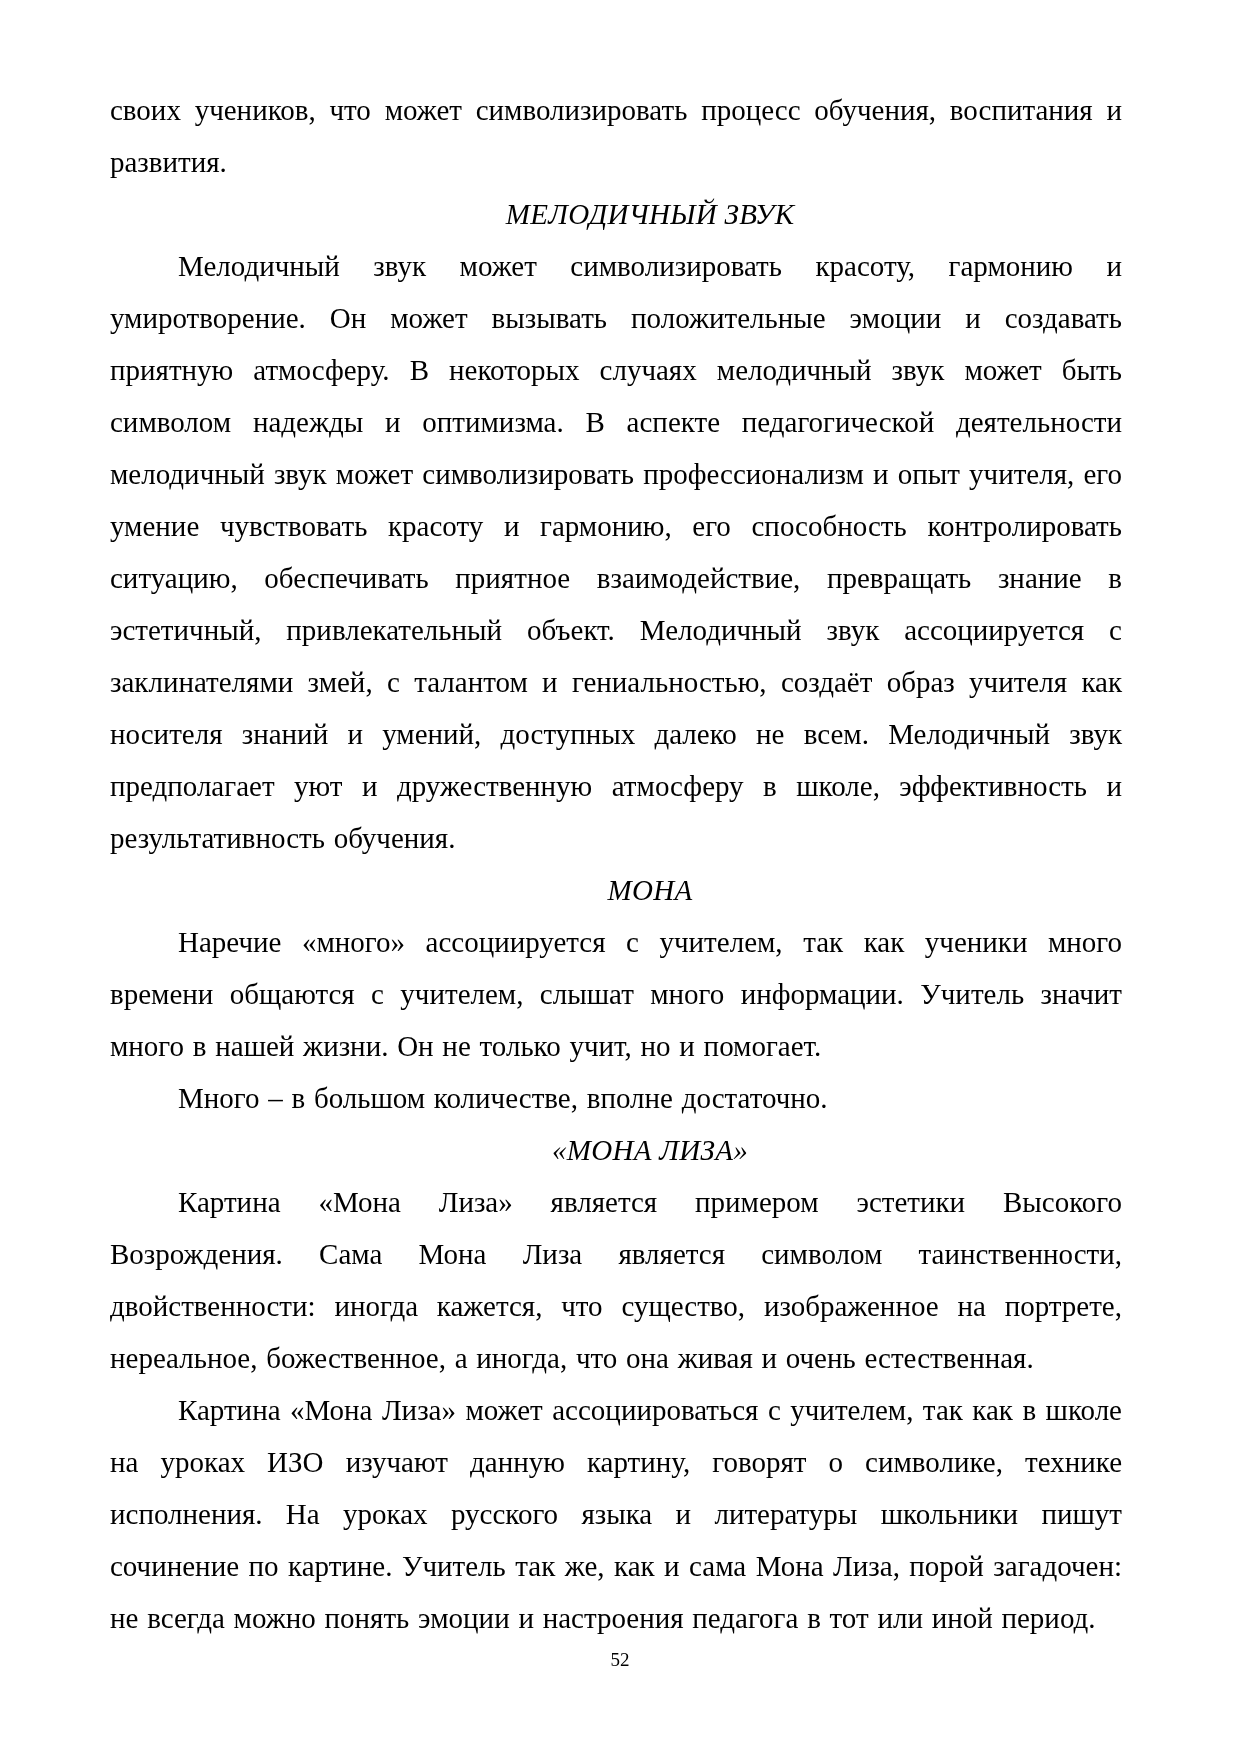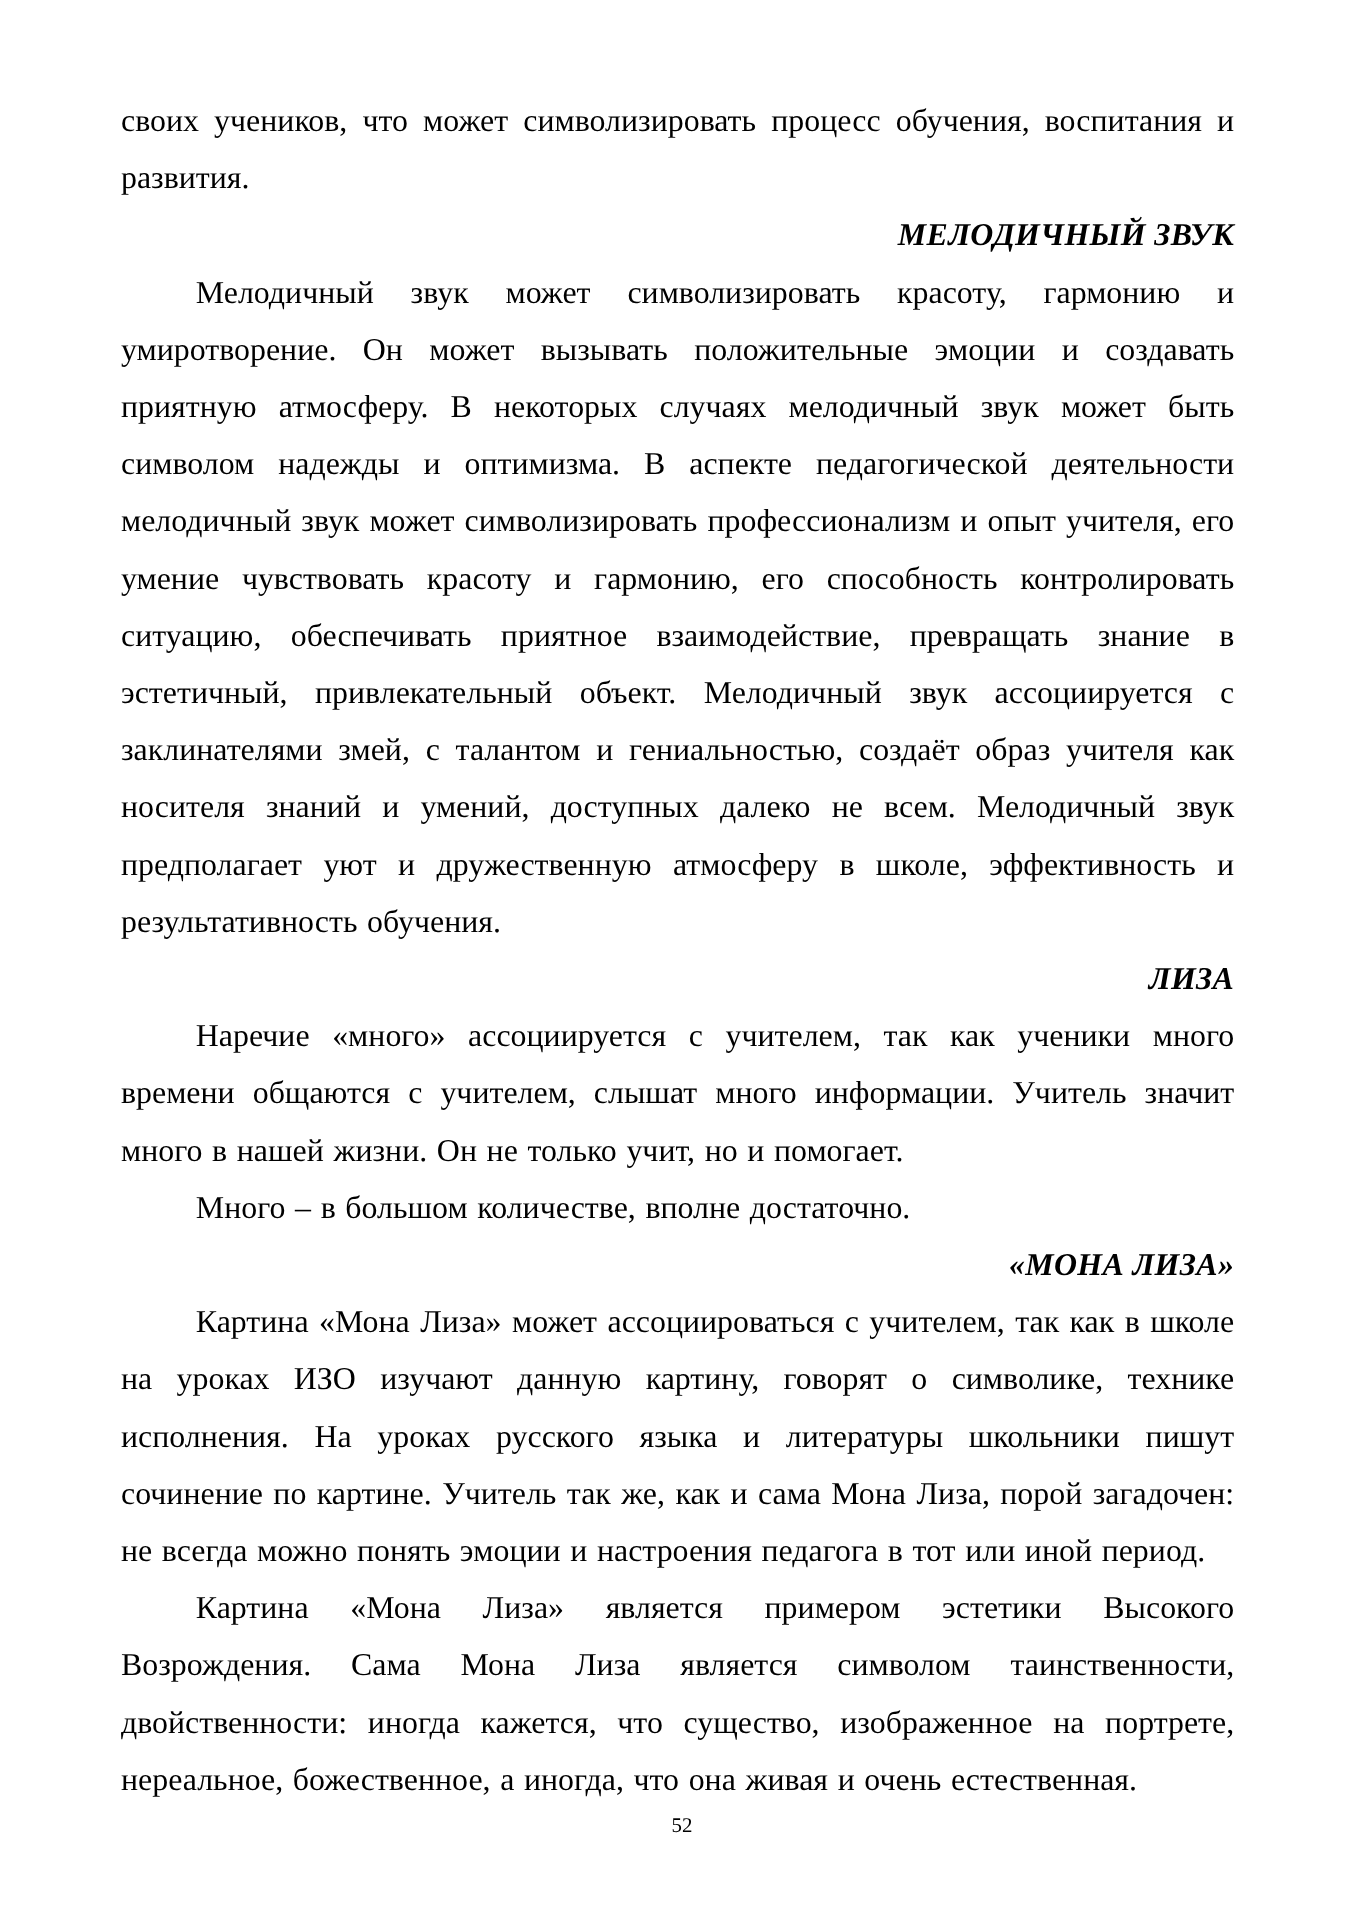--- a/index.html
+++ b/index.html
@@ -34,24 +34,24 @@
     word-spacing: 1.5px;
   }
   .para.continuation {
     text-indent: 0;
   }
   .heading {
     margin: 0;
     font-size: 29px;
     line-height: 52px;
     font-style: italic;
-    font-weight: bold;
+    font-weight: normal;
     text-indent: 68px;
     letter-spacing: 0.3px;
-    text-align: right;
+    text-align: center;
   }
   .page-footer {
     position: absolute;
     left: 0;
     top: 1640px;
     width: 100%;
     text-align: center;
   }
   .page-number {
     font-size: 19px;
@@ -64,31 +64,31 @@
 <div class="doc-page">
 
   <main class="text-block">
 
     <p class="para continuation">своих учеников, что может символизировать процесс обучения, воспитания и развития.</p>
 
     <h2 class="heading">МЕЛОДИЧНЫЙ ЗВУК</h2>
 
     <p class="para">Мелодичный звук может символизировать красоту, гармонию и умиротворение. Он может вызывать положительные эмоции и создавать приятную атмосферу. В некоторых случаях мелодичный звук может быть символом надежды и оптимизма. В аспекте педагогической деятельности мелодичный звук может символизировать профессионализм и опыт учителя, его умение чувствовать красоту и гармонию, его способность контролировать ситуацию, обеспечивать приятное взаимодействие, превращать знание в эстетичный, привлекательный объект. Мелодичный звук ассоциируется с заклинателями змей, с талантом и гениальностью, создаёт образ учителя как носителя знаний и умений, доступных далеко не всем. Мелодичный звук предполагает уют и дружественную атмосферу в школе, эффективность и результативность обучения.</p>
 
-    <h2 class="heading">ЛИЗА</h2>
+    <h2 class="heading">МОНА</h2>
 
     <p class="para">Наречие «много» ассоциируется с учителем, так как ученики много времени общаются с учителем, слышат много информации. Учитель значит много в нашей жизни. Он не только учит, но и помогает.</p>
 
     <p class="para">Много – в большом количестве, вполне достаточно.</p>
 
     <h2 class="heading">«МОНА ЛИЗА»</h2>
 
+    <p class="para">Картина «Мона Лиза» является примером эстетики Высокого Возрождения. Сама Мона Лиза является символом таинственности, двойственности: иногда кажется, что существо, изображенное на портрете, нереальное, божественное, а иногда, что она живая и очень естественная.</p>
+
     <p class="para">Картина «Мона Лиза» может ассоциироваться с учителем, так как в школе на уроках ИЗО изучают данную картину, говорят о символике, технике исполнения. На уроках русского языка и литературы школьники пишут сочинение по картине. Учитель так же, как и сама Мона Лиза, порой загадочен: не всегда можно понять эмоции и настроения педагога в тот или иной период.</p>
-
-    <p class="para">Картина «Мона Лиза» является примером эстетики Высокого Возрождения. Сама Мона Лиза является символом таинственности, двойственности: иногда кажется, что существо, изображенное на портрете, нереальное, божественное, а иногда, что она живая и очень естественная.</p>
 
   </main>
 
   <footer class="page-footer">
     <span class="page-number">52</span>
   </footer>
 
 </div>
 
 </body></html>

